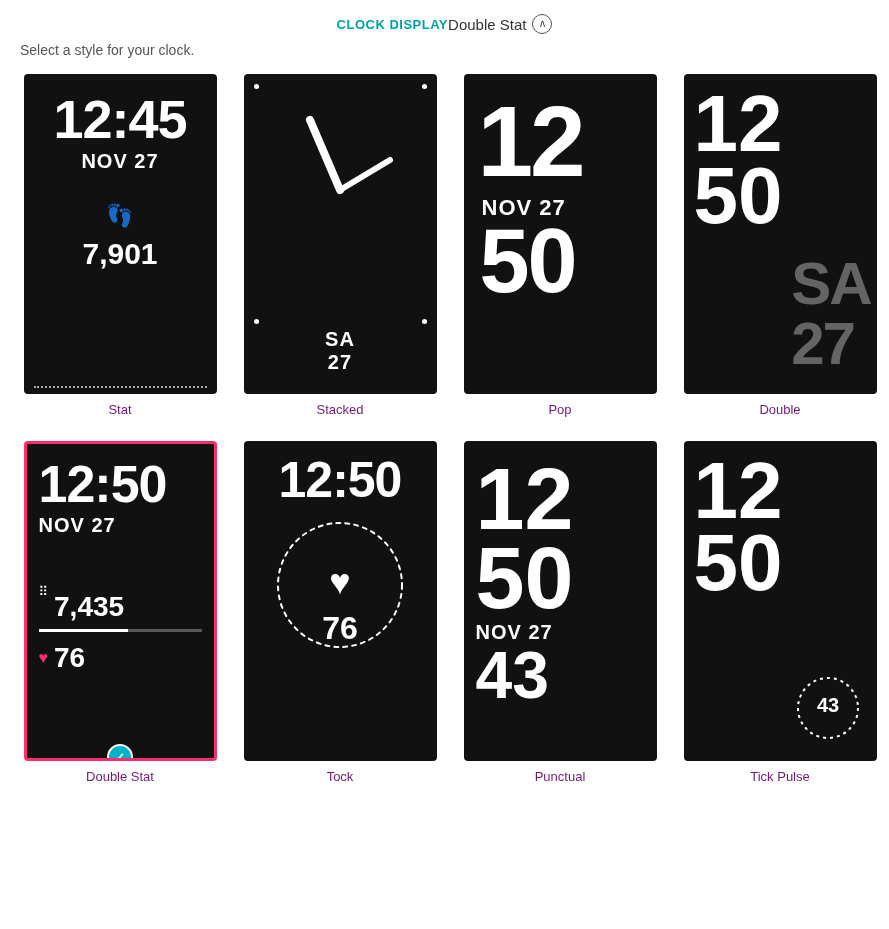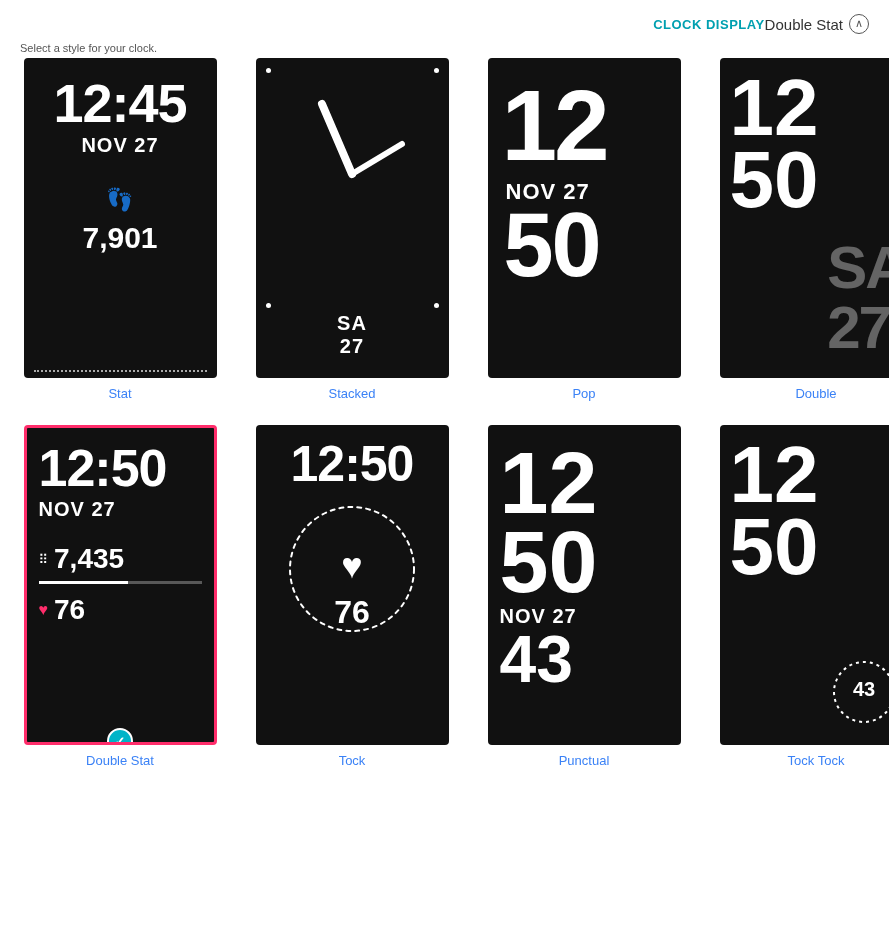--- a/index.html
+++ b/index.html
@@ -6,21 +6,21 @@
     body {
       font-family: Arial, sans-serif;
       background: #fff;
       width: 889px;
       min-height: 929px;
       padding: 8px 20px 20px 20px;
     }
 
     .header {
       display: flex;
-      justify-content: flex-end;
+      justify-content: center;
       align-items: center;
       padding: 6px 0 4px 0;
     }
 
     .clock-display-title {
       color: #00a0b0;
       font-size: 13px;
       font-weight: bold;
       letter-spacing: 0.5px;
       text-transform: uppercase;
@@ -47,30 +47,30 @@
 
     .chevron-up::after {
       content: '∧';
       font-size: 11px;
       color: #555;
       line-height: 1;
       margin-top: -1px;
     }
 
     .subtitle {
-      font-size: 11px;
+      font-size: 14px;
       color: #555;
-      margin-bottom: 4px;
+      margin-bottom: 16px;
       margin-top: 4px;
     }
 
     .grid {
       display: grid;
       grid-template-columns: repeat(4, 200px);
-      gap: 24px 32px;
+      gap: 24px 20px;
       justify-content: start;
     }
 
     .watch-item {
       display: flex;
       flex-direction: column;
       align-items: center;
       cursor: pointer;
     }
 
@@ -88,21 +88,21 @@
       overflow: hidden;
     }
 
     .watch-face.selected {
       border: 3px solid #ff2d6b;
     }
 
     .watch-label {
       margin-top: 8px;
       font-size: 13px;
-      color: #3b82f6;
+      color: #701a75;
     }
 
     .selected-badge {
       position: absolute;
       bottom: -12px;
       left: 50%;
       transform: translateX(-50%);
       width: 26px;
       height: 26px;
       background: #00b4c8;
@@ -257,20 +257,21 @@
     .face-doublestat .steps-row {
       display: flex;
       align-items: center;
       gap: 6px;
       margin-top: 22px;
       font-size: 13px;
     }
     .face-doublestat .steps-big {
       font-size: 28px;
       font-weight: 900;
+      margin-top: 32px;
     }
     .face-doublestat .progress-bar {
       width: 100%;
       height: 3px;
       background: rgba(255,255,255,0.3);
       margin-top: 6px;
       position: relative;
     }
     .face-doublestat .progress-fill {
       width: 55%;
@@ -491,16 +492,16 @@
     <div class="watch-face face-ticktock">
       <div class="hour-big">12</div>
       <div class="min-big">50</div>
       <div class="circle-sec">
         <svg width="70" height="70" viewBox="0 0 70 70">
           <circle cx="35" cy="35" r="30" fill="none" stroke="white" stroke-width="2" stroke-dasharray="3 4"></circle>
           <text x="50%" y="55%" text-anchor="middle" fill="white" font-size="20" font-weight="bold">43</text>
         </svg>
       </div>
     </div>
-    <span class="watch-label">Tock Tock</span>
+    <span class="watch-label">Tick Pulse</span>
   </div>
 
 </div>
 
 </body></html>

